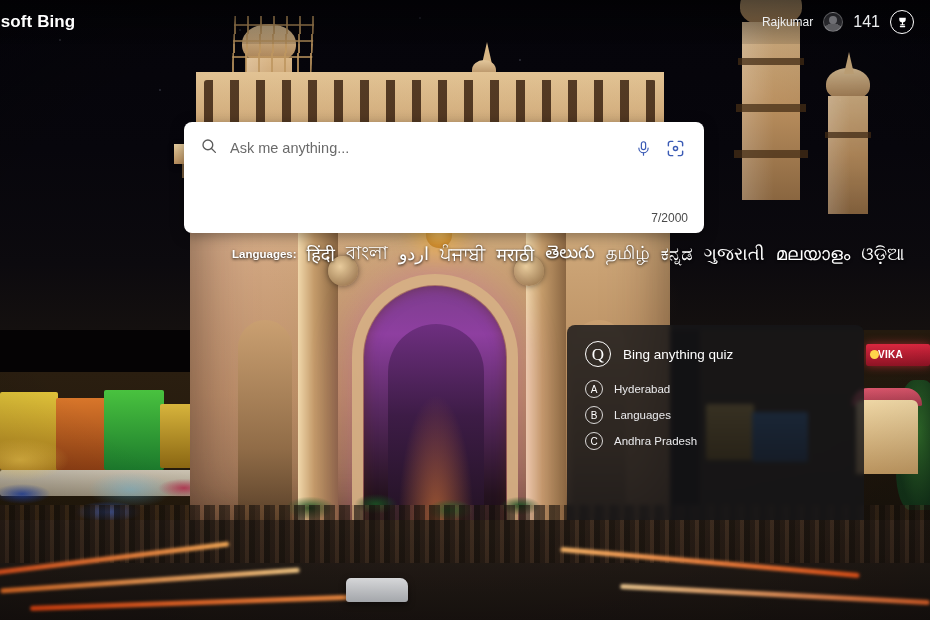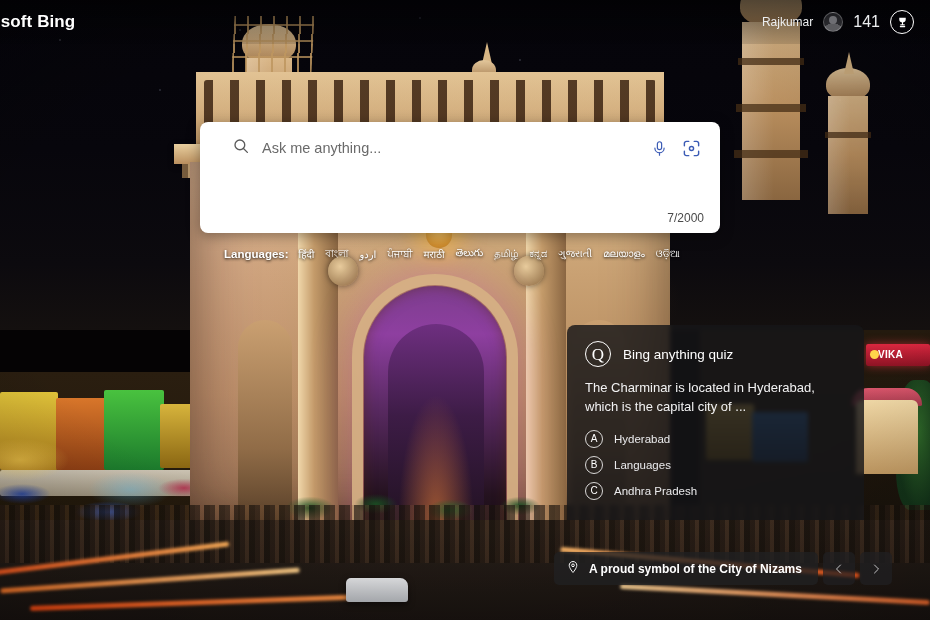--- a/index.html
+++ b/index.html
@@ -319,49 +319,48 @@
     background:#6e6e73; transform:translateX(-50%);
   }
   .points { color:#eceef0; font-size:16px; }
   .rewards {
     width:24px; height:24px; border-radius:50%;
     border:1.6px solid #fff; display:flex; align-items:center; justify-content:center;
   }
 
   
   .search-card {
-    position:absolute; left:200px; top:122px; width:520px; height:111px;
+    position:absolute; left:184px; top:122px; width:520px; height:111px;
     background:#fff; border-radius:8px;
     box-shadow: 0 3px 14px rgba(0,0,0,.35);
     z-index: 15;
-    padding-left: 16px;
   }
   .search-row { display:flex; align-items:center; height:52px; padding:0 16px; }
   .search-input {
     flex:1; border:none; outline:none; font-size:14.5px;
     color:#1c1c1c; background:transparent; margin-left:12px;
     font-family:"Liberation Sans", sans-serif;
   }
   .search-input::placeholder { color:#6a6a6a; }
   .icon-btn { display:flex; align-items:center; justify-content:center;
               width:26px; height:26px; cursor:pointer; margin-left:6px; }
   .counter {
     position:absolute; right:16px; bottom:8px;
     font-size:12px; color:#4a4a4a;
   }
 
   
   .languages {
-    position:absolute; left:192px; top:244px; width:560px; height:20px;
+    position:absolute; left:200px; top:244px; width:560px; height:20px;
     display:flex; align-items:center; gap:0; z-index:15;
     text-shadow: 0 1px 3px rgba(0,0,0,.9);
     padding-left: 32px;
   }
   .lang-label { color:#fff; font-size:11.5px; font-weight:600; margin-right:10px; }
-  .lang { color:#fff; font-size:10px; margin-right:11px; cursor:pointer; white-space:nowrap; }
+  .lang { color:#fff; font-size:18px; margin-right:11px; cursor:pointer; white-space:nowrap; }
 
   
   .quiz {
     position:absolute; left:567px; top:325px; width:297px; height:195px;
     background: rgba(22,22,24,.82);
     border-radius: 8px 8px 0 0;
     padding:16px 18px 0 18px;
     z-index:16;
     backdrop-filter: blur(2px);
   }
@@ -566,52 +565,30 @@
     <span class="lang">ગુજરાતી</span>
     <span class="lang">മലയാളം</span>
     <span class="lang">ଓଡ଼ିଆ</span>
   </div>
 
   <div class="quiz">
     <div class="quiz-head">
       <span class="quiz-q">Q</span>
       <span class="quiz-title">Bing anything quiz</span>
     </div>
-    <div class="quiz-question">The Charminar is located in Hyderabad, which is the capital city of ...</div>
     <div class="quiz-options">
       <div class="quiz-opt">
         <span class="opt-bullet">A</span>
         <span class="opt-label">Hyderabad</span>
       </div>
       <div class="quiz-opt">
         <span class="opt-bullet">B</span>
         <span class="opt-label">Languages</span>
       </div>
       <div class="quiz-opt">
         <span class="opt-bullet">C</span>
         <span class="opt-label">Andhra Pradesh</span>
       </div>
     </div>
   </div>
 
-  <div class="caption-bar">
-    <div class="caption">
-      <span>
-        <svg width="14" height="14" viewBox="0 0 24 24" aria-hidden="true">
-          <path d="M12 2.6c-3.6 0-6.5 2.9-6.5 6.5 0 4.9 6.5 12.3 6.5 12.3s6.5-7.4 6.5-12.3c0-3.6-2.9-6.5-6.5-6.5z" fill="none" stroke="#fff" stroke-width="1.7"></path>
-          <circle cx="12" cy="9.1" r="2.3" fill="none" stroke="#fff" stroke-width="1.7"></circle>
-        </svg>
-      </span>
-      <span>A proud symbol of the City of Nizams</span>
-    </div>
-    <div class="carousel-btn">
-      <svg width="12" height="12" viewBox="0 0 24 24" aria-hidden="true">
-        <polyline points="15,4 7,12 15,20" fill="none" stroke="#d7d7d9" stroke-width="1.8" stroke-linecap="round" stroke-linejoin="round"></polyline>
-      </svg>
-    </div>
-    <div class="carousel-btn">
-      <svg width="12" height="12" viewBox="0 0 24 24" aria-hidden="true">
-        <polyline points="9,4 17,12 9,20" fill="none" stroke="#d7d7d9" stroke-width="1.8" stroke-linecap="round" stroke-linejoin="round"></polyline>
-      </svg>
-    </div>
-  </div>
 
 </div>
 
 </body></html>

